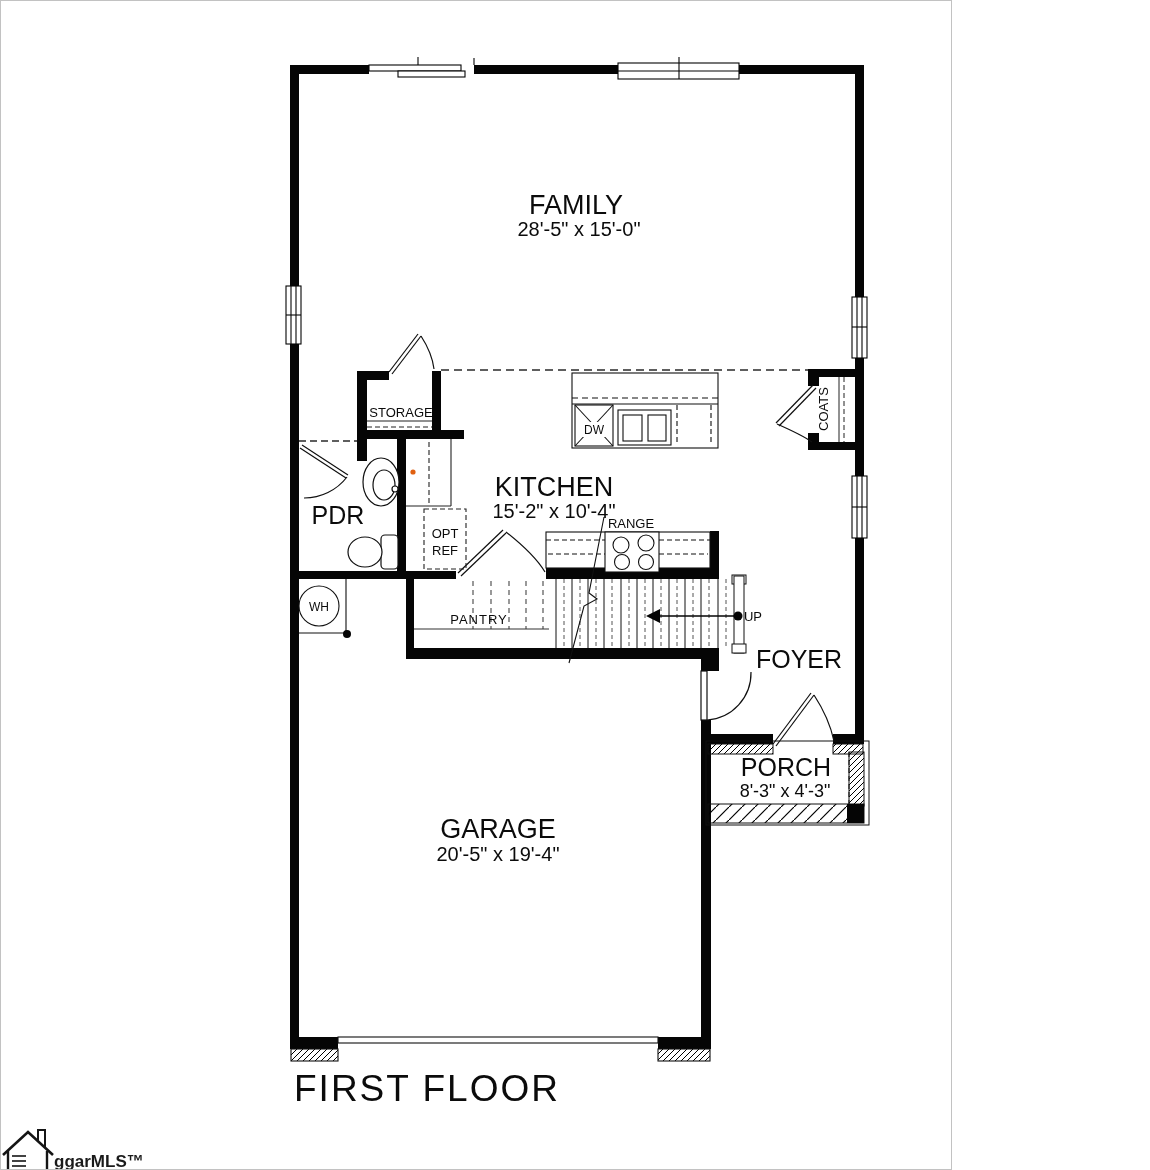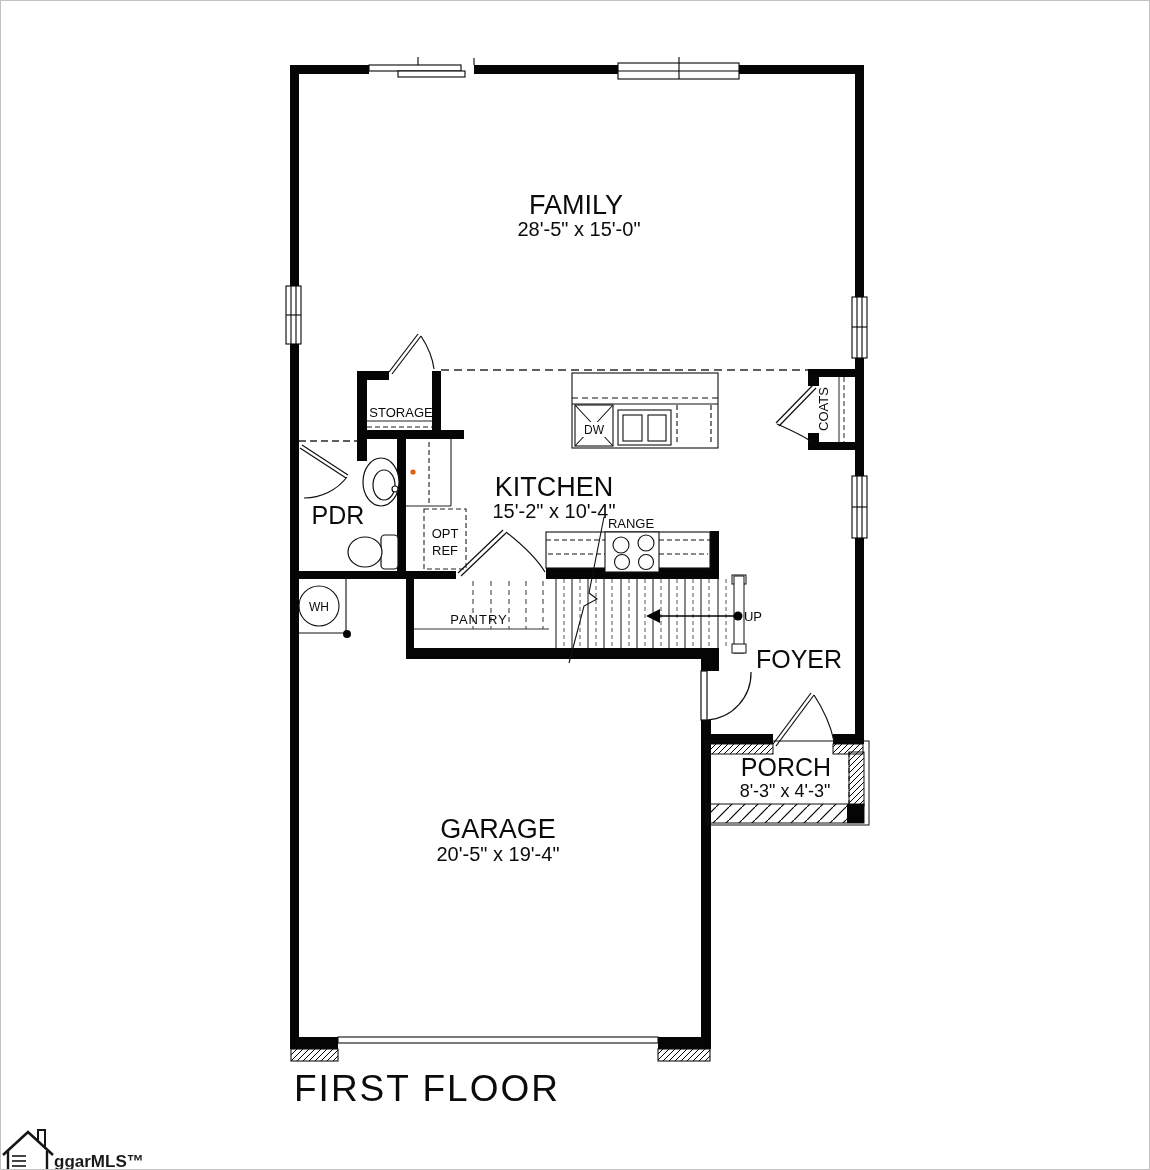--- a/index.html
+++ b/index.html
@@ -1,18 +1,18 @@
 <!DOCTYPE html>
 <html><head>
 <meta charset="utf-8">
 <style>
   html,body{margin:0;padding:0;background:#fff;}
   .stage{
     position:relative;
-    width:1150px;height:1170px;
+    width:952px;height:1170px;
     background:#fff;
     box-sizing:border-box;
     border:1px solid #c2c2c2;
     font-family:"Liberation Sans", sans-serif;
     overflow:hidden;
   }
   svg{position:absolute;left:0;top:0;}
   svg text{fill:#0b0b0b;font-family:"Liberation Sans", sans-serif;}
   .lbl-big{font-size:27px;}
   .lbl-dim{font-size:20px;}

